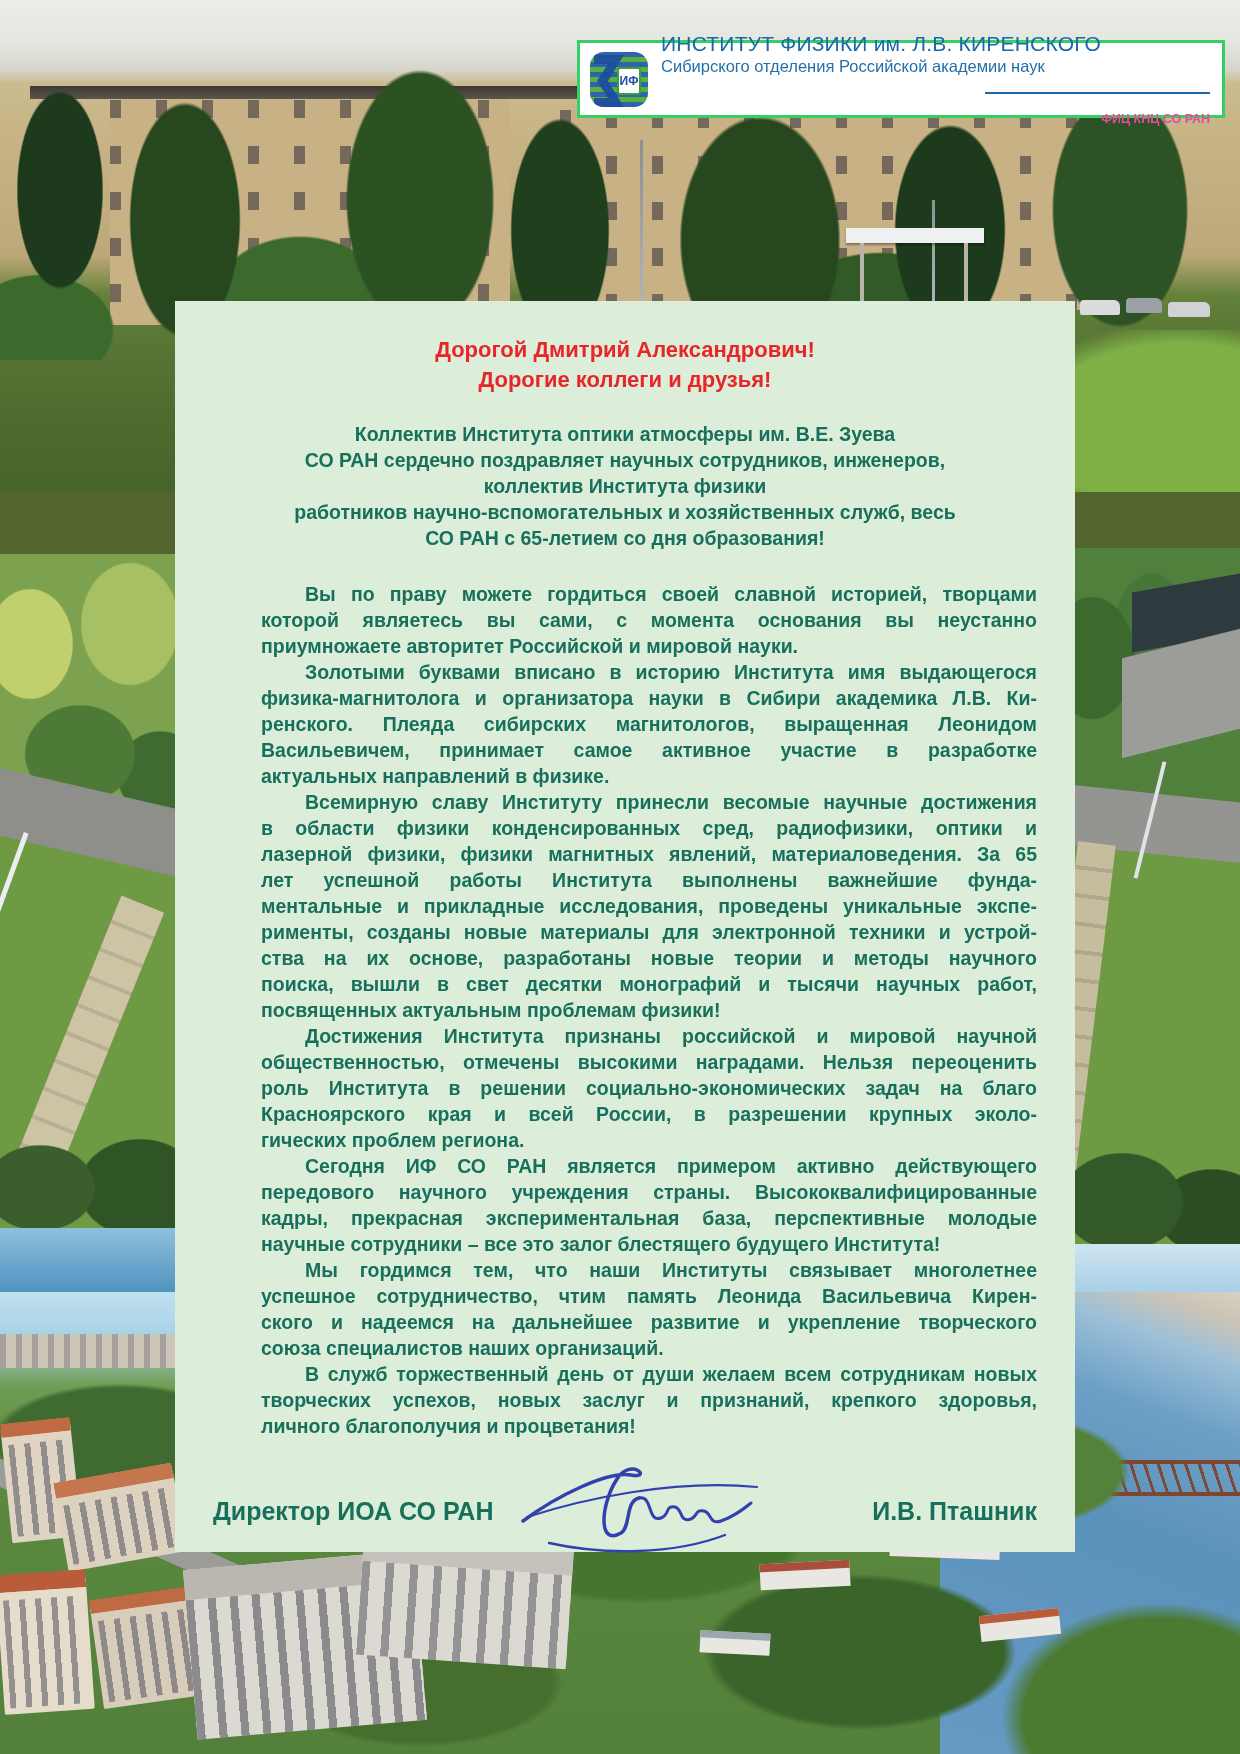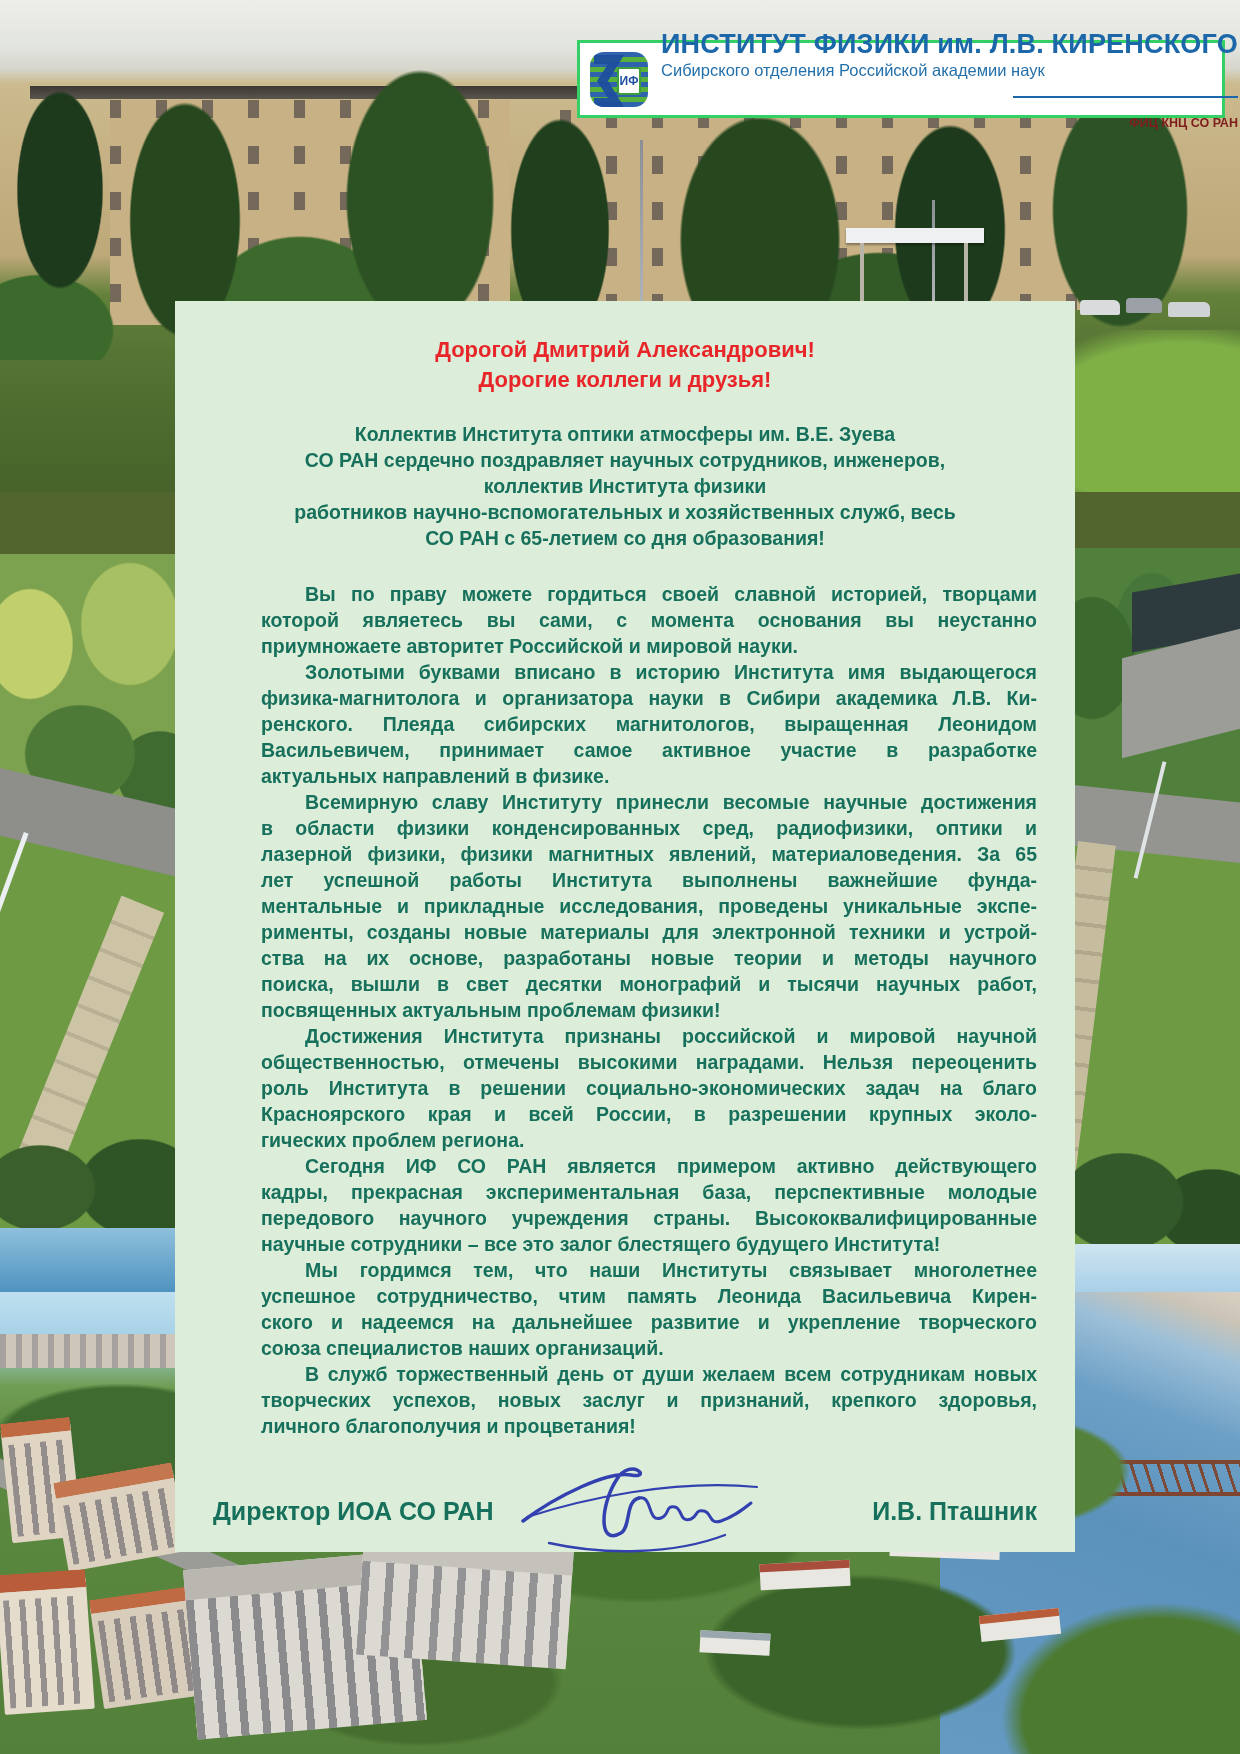--- a/index.html
+++ b/index.html
@@ -121,24 +121,24 @@
   
   .logo { position:absolute; left:577px; top:40px; width:648px; height:78px; background:#ffffff;
     border:3px solid var(--logo_border); display:flex; align-items:center; padding:5px 12px 5px 10px; }
   .logo-icon { position:relative; width:58px; height:55px; border-radius:14px; flex:none; overflow:hidden;
     background:repeating-linear-gradient(180deg,#2f63ae 0 5px,#57b13a 5px 10px); }
   .logo-icon svg { position:absolute; left:0; top:0; }
   .iftag { position:absolute; left:27px; top:15px; width:24px; height:28px; background:#ffffff; border:2px solid #3f9e3c;
     border-radius:3px; display:flex; align-items:center; justify-content:center;
     font-size:12px; font-weight:bold; color:#1d4e9e; letter-spacing:0; }
   .logo-text { flex:1; margin-left:13px; display:flex; flex-direction:column; }
-  .logo-title { font-size:27px; font-weight:bold; color:var(--logo_text); letter-spacing:.2px; white-space:nowrap; }
+  .logo-title { font-size:21px; font-weight:normal; color:var(--logo_text); letter-spacing:.2px; white-space:nowrap; }
   .logo-sub { font-size:16.5px; color:#2470ab; margin-top:1px; white-space:nowrap; }
   .logo-aff { align-self:flex-end; width:225px; text-align:right; border-top:2px solid #1b67a9; padding-top:18px;
-    font-size:12.5px; font-weight:bold; color:#7f1d1d; margin-top:16px; }
+    font-size:12.5px; font-weight:bold; color:#ec4899; margin-top:16px; }
 
   
   .panel { position:absolute; left:175px; top:301px; width:900px; height:1251px;
     background:var(--panel_bg); padding:34px 38px 0 38px; }
   .letter-heading { text-align:center; font-size:22px; line-height:30px; font-weight:bold; color:var(--heading_color); }
   .para { }
   .para .line { font-size:19.5px; line-height:26px; font-weight:bold; color:var(--text_color); }
   .para.center { margin-top:26px; margin-bottom:30px; }
   .para.center .line { text-align:center; }
   .para.justify .line { text-align:justify; text-align-last:justify;margin-left:48px; }
@@ -268,22 +268,22 @@
         </div>
         <div class="para justify">
           <div class="line first">Достижения Института признаны российской и мировой научной</div>
           <div class="line">общественностью, отмечены высокими наградами. Нельзя переоценить</div>
           <div class="line">роль Института в решении социально-экономических задач на благо</div>
           <div class="line">Красноярского края и всей России, в разрешении крупных эколо-</div>
           <div class="line last">гических проблем региона.</div>
         </div>
         <div class="para justify">
           <div class="line first">Сегодня ИФ СО РАН является примером активно действующего</div>
+          <div class="line">передового научного учреждения страны. Высококвалифицированные</div>
           <div class="line">кадры, прекрасная экспериментальная база, перспективные молодые</div>
-          <div class="line">передового научного учреждения страны. Высококвалифицированные</div>
           <div class="line last">научные сотрудники – все это залог блестящего будущего Института!</div>
         </div>
         <div class="para justify">
           <div class="line first">Мы гордимся тем, что наши Институты связывает многолетнее</div>
           <div class="line">успешное сотрудничество, чтим память Леонида Васильевича Кирен-</div>
           <div class="line">ского и надеемся на дальнейшее развитие и укрепление творческого</div>
           <div class="line last">союза специалистов наших организаций.</div>
         </div>
         <div class="para justify">
           <div class="line first">В служб торжественный день от души желаем всем сотрудникам новых</div>

